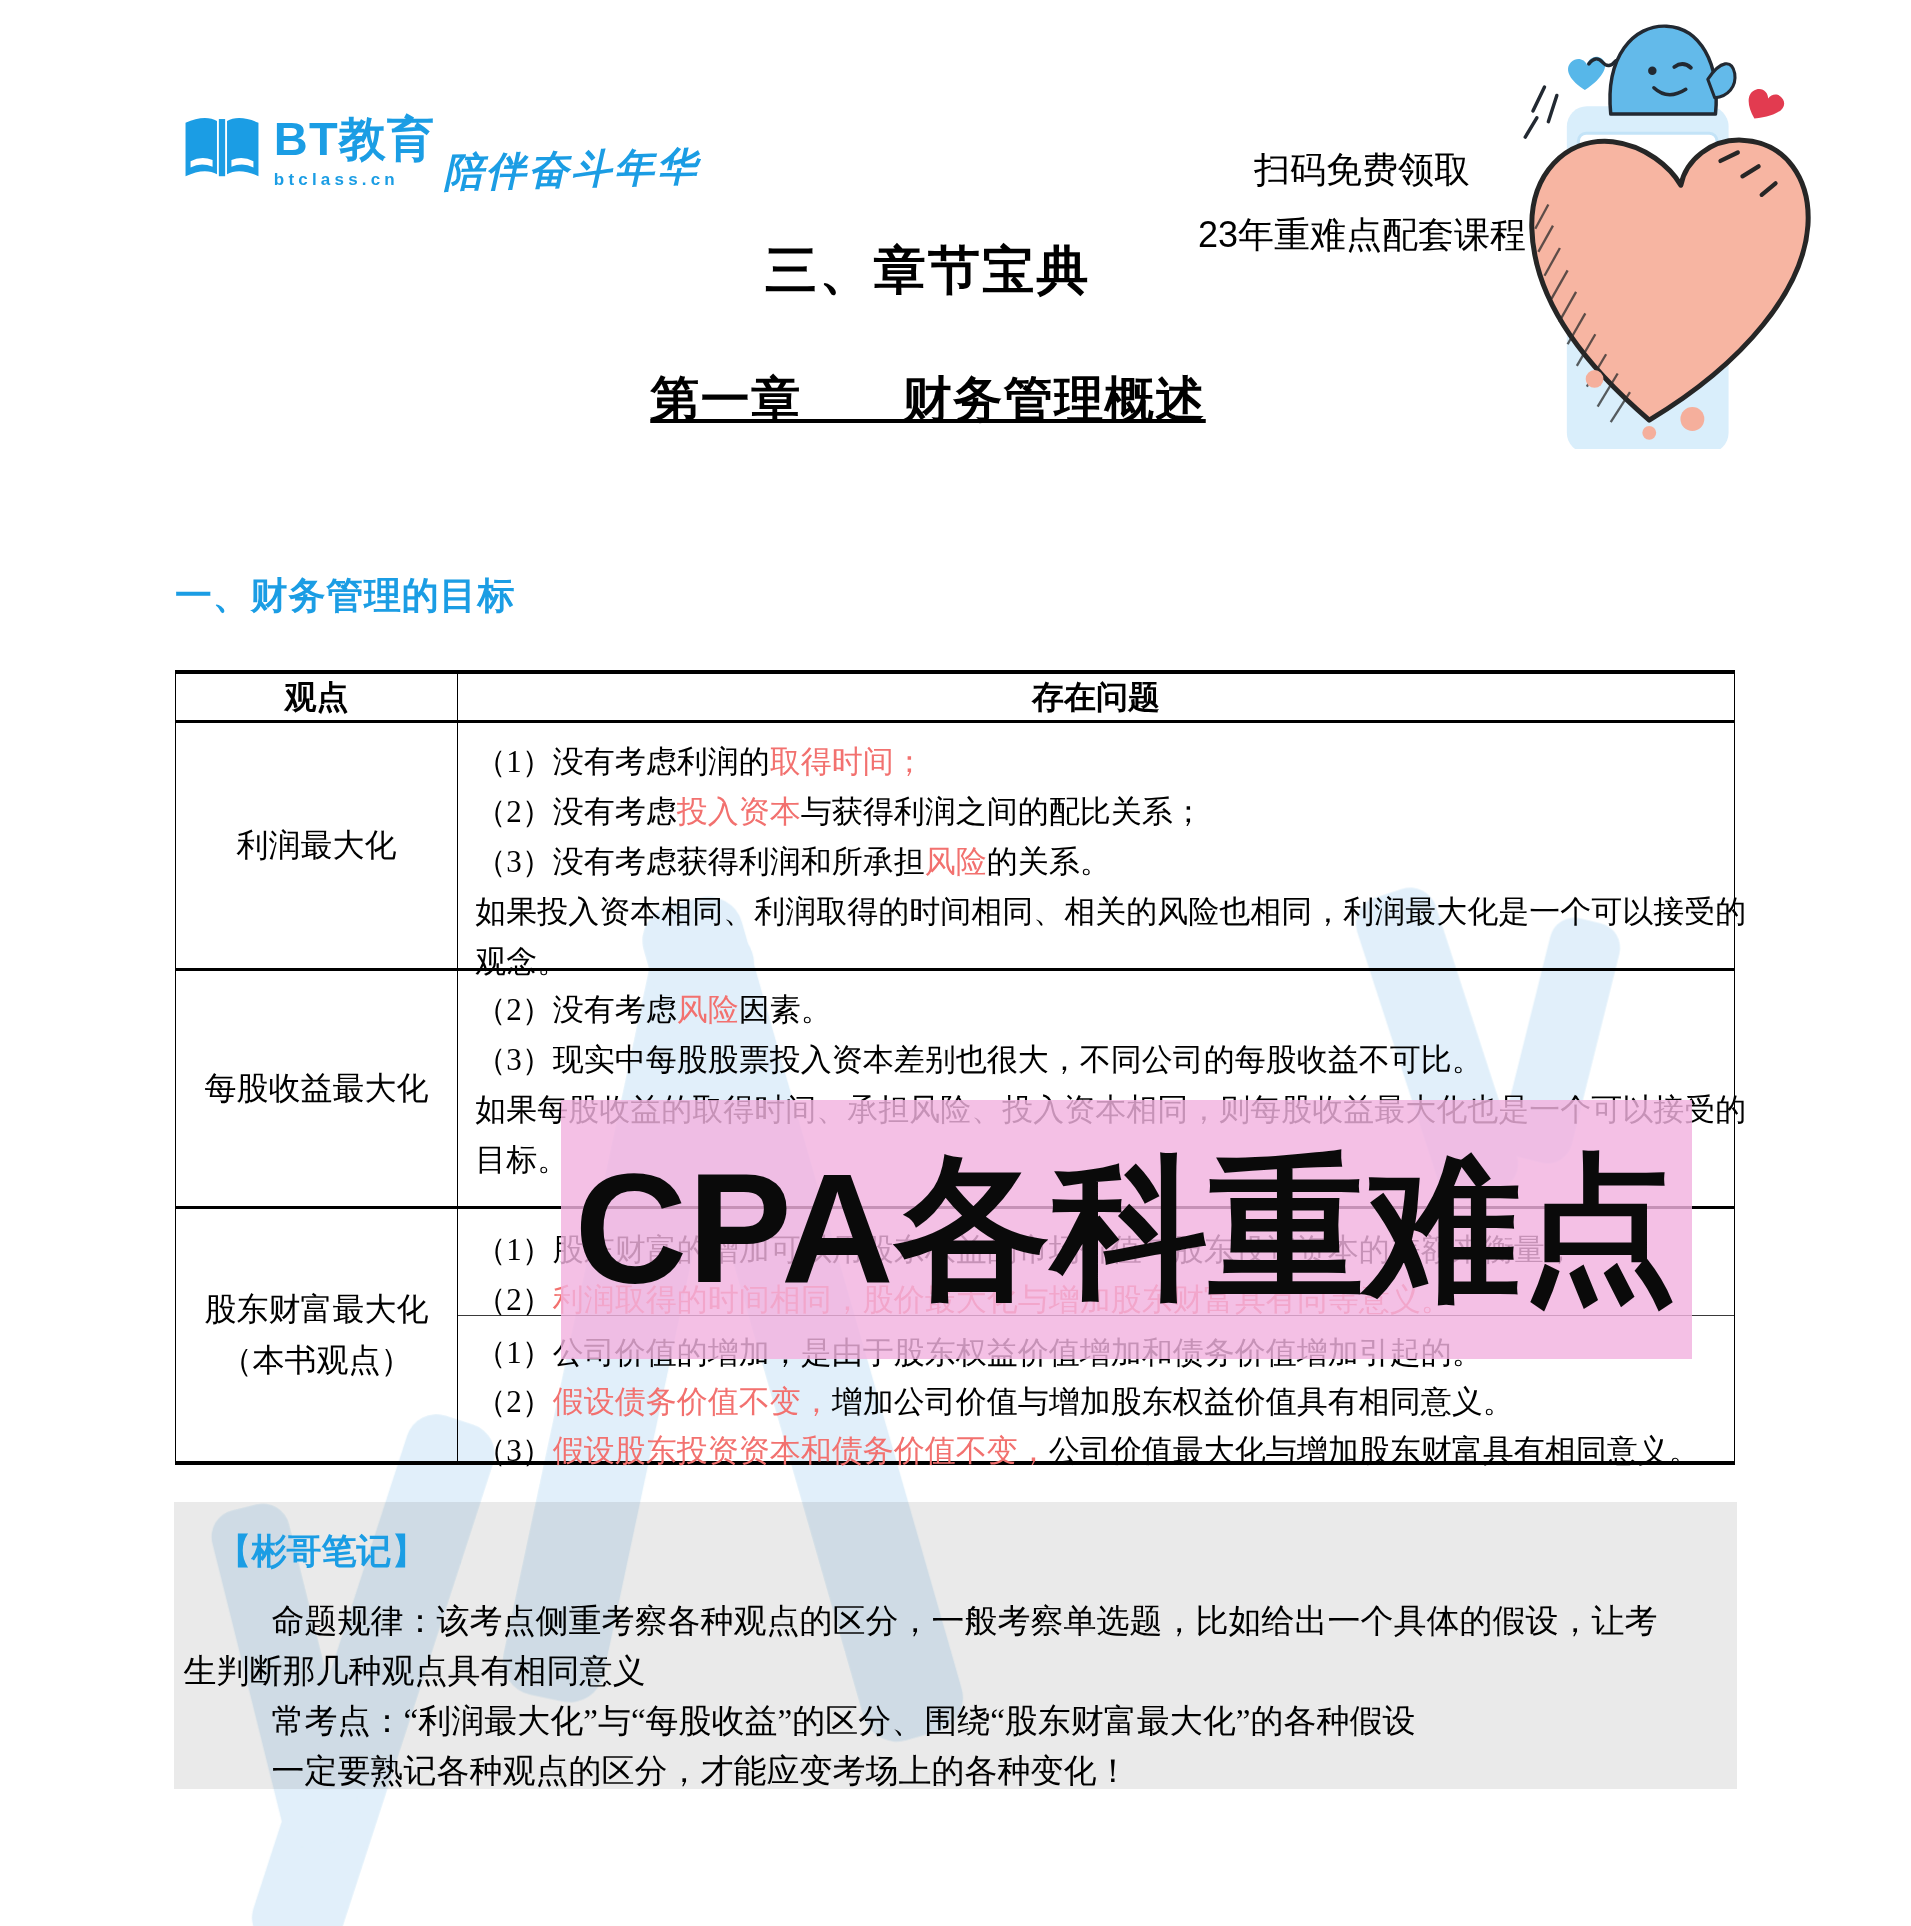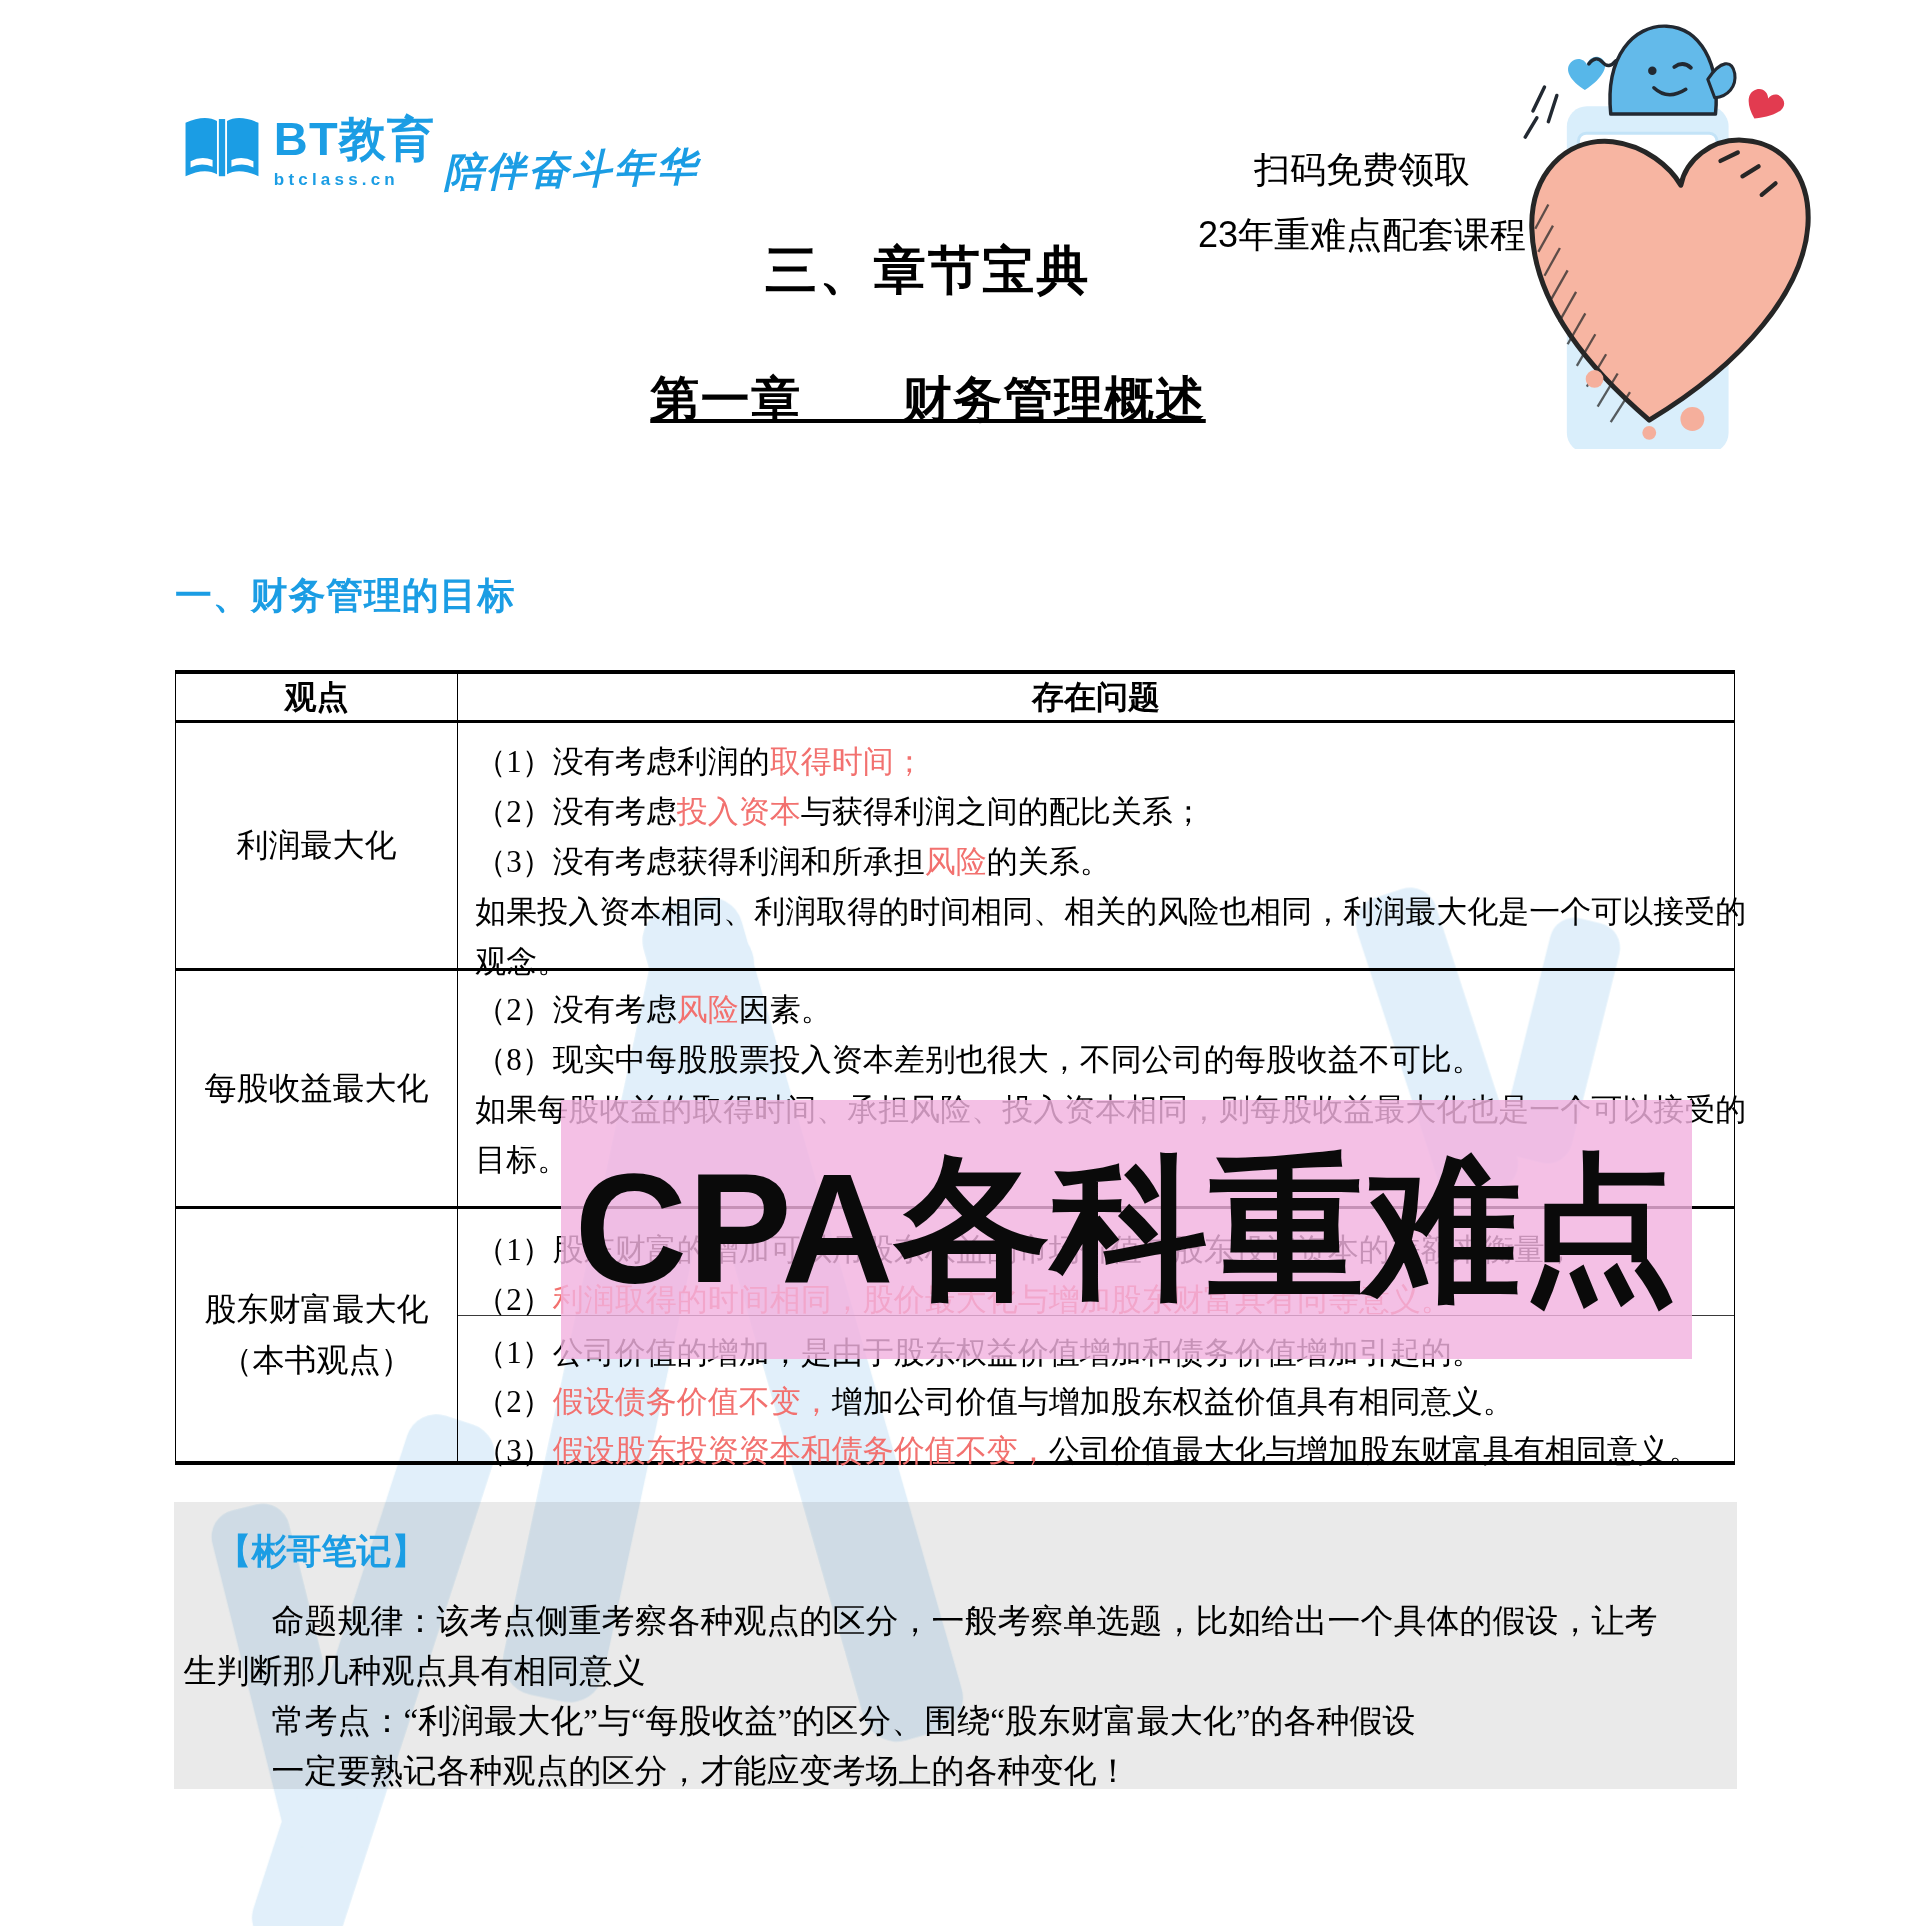--- a/index.html
+++ b/index.html
@@ -180,21 +180,21 @@
           <div class="line"><span>如果投入资本相同、利润取得的时间相同、相关的风险也相同，利润最大化是一个可以接受的</span></div>
           <div class="line"><span>观念。</span></div>
         </div>
     </div>
     <div class="row r2">
       <div class="lab">
           <div class="line"><span>每股收益最大化</span></div>
         </div>
       <div class="cnt">
           <div class="line"><span>（2）没有考虑</span><span class="red">风险</span><span>因素。</span></div>
-          <div class="line"><span>（8）现实中每股股票投入资本差别也很大，不同公司的每股收益不可比。</span></div>
+          <div class="line"><span>（3）现实中每股股票投入资本差别也很大，不同公司的每股收益不可比。</span></div>
           <div class="line"><span>如果每股收益的取得时间、承担风险、投入资本相同，则每股收益最大化也是一个可以接受的</span></div>
           <div class="line"><span>目标。</span></div>
         </div>
     </div>
     <div class="row r3">
       <div class="lab">
           <div class="line"><span>股东财富最大化</span></div>
           <div class="line"><span>（本书观点）</span></div>
         </div>
       <div class="subwrap">

